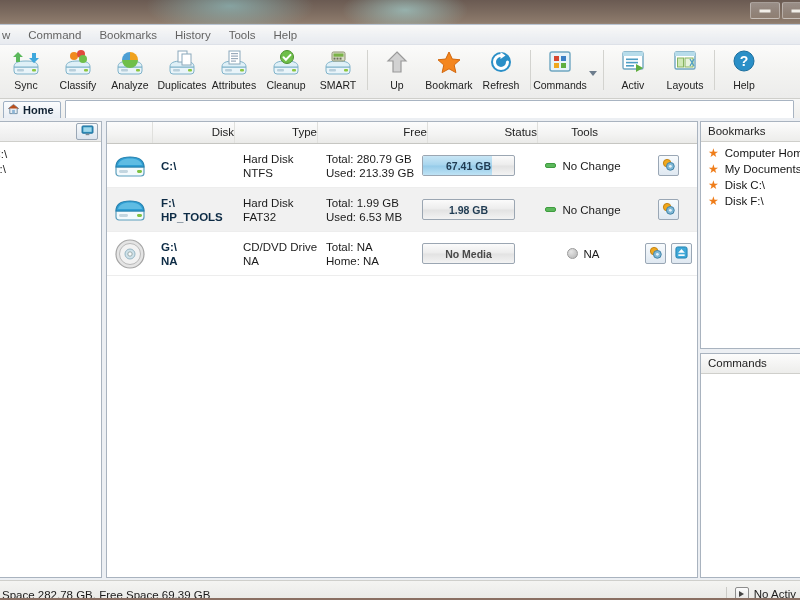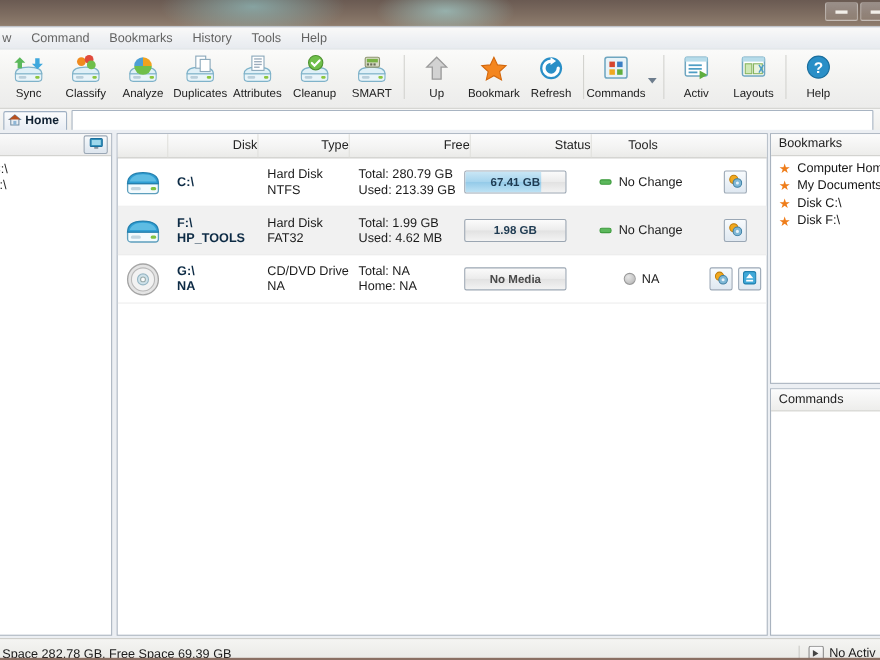--- a/index.html
+++ b/index.html
@@ -573,21 +573,21 @@
             <div class="cell c-disk">
               <span class="disk-letter">F:\</span>
               <span class="disk-label">HP_TOOLS</span>
             </div>
             <div class="cell c-type">
               <span class="ln">Hard Disk</span>
               <span class="ln">FAT32</span>
             </div>
             <div class="cell c-space">
               <span class="ln">Total: 1.99 GB</span>
-              <span class="ln">Used: 4.62 MB</span>
+              <span class="ln">Used: 6.53 MB</span>
             </div>
             <div class="cell c-free">
               <div class="freebar">
                 <div class="fill" style="width:0%"></div>
                 <div class="txt">1.98 GB</div>
               </div>
             </div>
             <div class="cell c-status statcell">
               <span class="dot-green"></span>
               <span>No Change</span>

